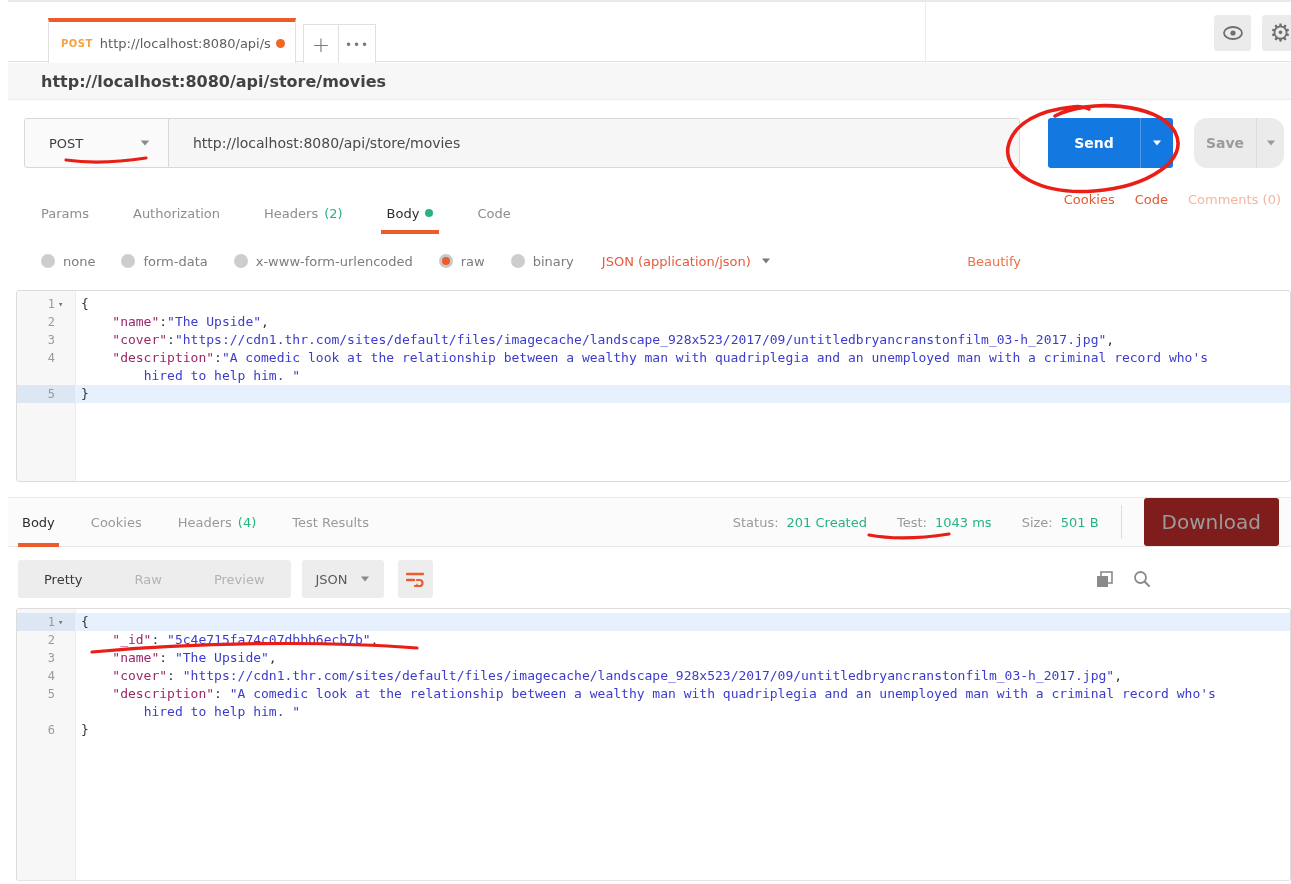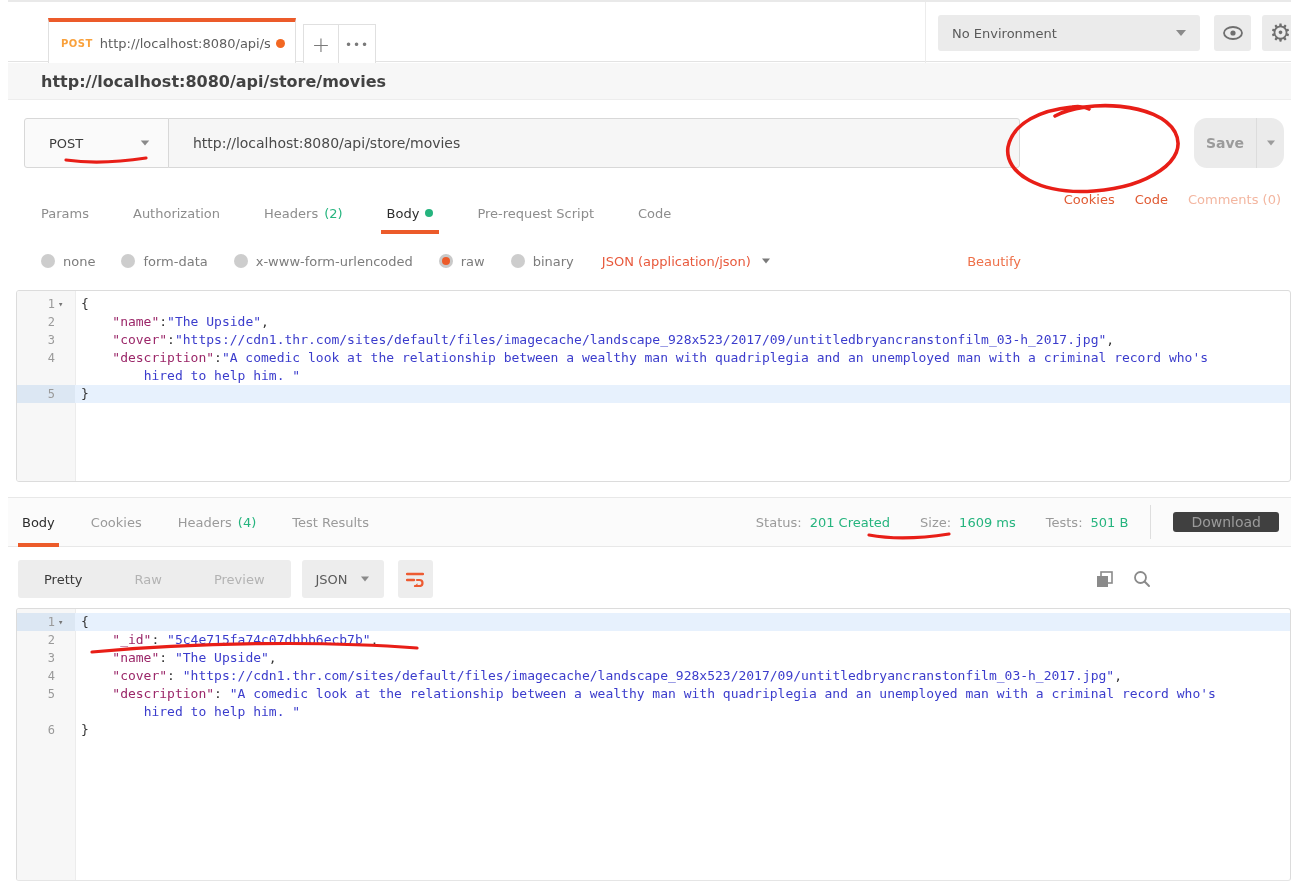--- a/index.html
+++ b/index.html
@@ -108,22 +108,22 @@
     cursor:pointer; position:relative; white-space:nowrap; gap:6px; }
   .res-tab:first-child { margin-left:14px; }
   .res-tab.active { color:#2d2d2d; }
   .res-tab.active::after { content:""; position:absolute; left:-4px; right:-4px; bottom:0; height:4px; background:#ec5b2a; }
   .res-tab .count { color:#25b47e; }
   .res-meta { margin-left:auto; display:flex; align-items:center; font-size:13px; gap:8px; margin-right:20px; }
   .res-meta .lab { color:#9a9a9a; }
   .res-meta .val { color:#25b47e; }
   .res-meta .gap { width:14px; }
   .res-meta .vdiv { width:1px; height:34px; background:#dedede; margin:0 14px; }
-  .dl-btn { background:#404040; border-radius:3px; height:20px; padding:0 18px; display:flex; align-items:center;
-    color:#9b9b9b; font-size:14px; cursor:pointer; }
+  .dl-btn { background:#7f1d1d; border-radius:3px; height:48px; padding:0 18px; display:flex; align-items:center;
+    color:#9b9b9b; font-size:20px; cursor:pointer; }
 
   
   .res-tools { position:absolute; left:0; top:556px; width:1167px; height:46px; display:flex; align-items:center; }
   .seg { margin-left:10px; height:38px; background:#ededed; border-radius:3px; display:flex; align-items:center; }
   .seg span { padding:0 26px; font-size:13px; color:#b3b3b3; cursor:pointer; }
   .seg span.active { color:#3a3a3a; }
   .lang-select { margin-left:11px; height:38px; background:#ededed; border-radius:3px; display:flex; align-items:center;
     gap:12px; padding:0 14px; font-size:13px; color:#5a5a5a; cursor:pointer; }
   .lang-select .caret { transform:scale(.8); }
   .wrap-btn { margin-left:14px; width:35px; height:38px; background:#ededed; border-radius:3px;
@@ -145,24 +145,20 @@
       <span class="tab-url">http://localhost:8080/api/store/</span>
       <span class="tab-dot"></span>
     </div>
     <div class="tab-btn tab-plus">
       <span>+</span>
     </div>
     <div class="tab-btn tab-more">
       <span>•••</span>
     </div>
     <div class="top-divider"></div>
-    <div class="env-select">
-      <span>No Environment</span>
-      <span class="caret"></span>
-    </div>
     <div class="icon-btn btn-eye">
       <svg width="22" height="16" viewBox="0 0 22 16">
         <ellipse cx="11" cy="8" rx="9" ry="6" fill="none" stroke="#6f6f6f" stroke-width="1.8"></ellipse>
         <circle cx="11" cy="8" r="2.6" fill="#6f6f6f"></circle>
       </svg>
     </div>
     <div class="icon-btn btn-gear">
       <span>⚙</span>
     </div>
   </div>
@@ -170,20 +166,28 @@
   <div class="titlebar">
     <span>http://localhost:8080/api/store/movies</span>
   </div>
 
   <div class="req-row">
     <div class="method-select">
       <span>POST</span>
       <span class="caret"></span>
     </div>
     <input class="url-input" readonly="" value="http://localhost:8080/api/store/movies" style="">
+    <div class="send-group">
+      <div class="send-main">
+        <span>Send</span>
+      </div>
+      <div class="send-caret">
+        <span class="caret"></span>
+      </div>
+    </div>
     <div class="save-group">
       <div class="save-main">
         <span>Save</span>
       </div>
       <div class="save-caret">
         <span class="caret"></span>
       </div>
     </div>
   </div>
 
@@ -194,23 +198,20 @@
     <div class="rtab">
       <span>Authorization</span>
     </div>
     <div class="rtab">
       <span>Headers</span>
       <span class="count">(2)</span>
     </div>
     <div class="rtab active">
       <span>Body</span>
       <span class="dot"></span>
-    </div>
-    <div class="rtab">
-      <span>Pre-request Script</span>
     </div>
     <div class="rtab">
       <span>Code</span>
     </div>
     <div class="req-links">
       <span class="lnk">Cookies</span>
       <span class="lnk">Code</span>
       <span class="lnk muted">Comments (0)</span>
     </div>
   </div>
@@ -301,24 +302,24 @@
       <span>Headers</span>
       <span class="count">(4)</span>
     </div>
     <div class="res-tab">
       <span>Test Results</span>
     </div>
     <div class="res-meta">
       <span class="lab">Status:</span>
       <span class="val">201 Created</span>
       <span class="gap"></span>
+      <span class="lab">Test:</span>
+      <span class="val">1043 ms</span>
+      <span class="gap"></span>
       <span class="lab">Size:</span>
-      <span class="val">1609 ms</span>
-      <span class="gap"></span>
-      <span class="lab">Tests:</span>
       <span class="val">501 B</span>
       <span class="vdiv"></span>
       <span class="dl-btn">Download</span>
     </div>
   </div>
 
   <div class="res-tools">
     <div class="seg">
       <span class="active">Pretty</span>
       <span>Raw</span>

